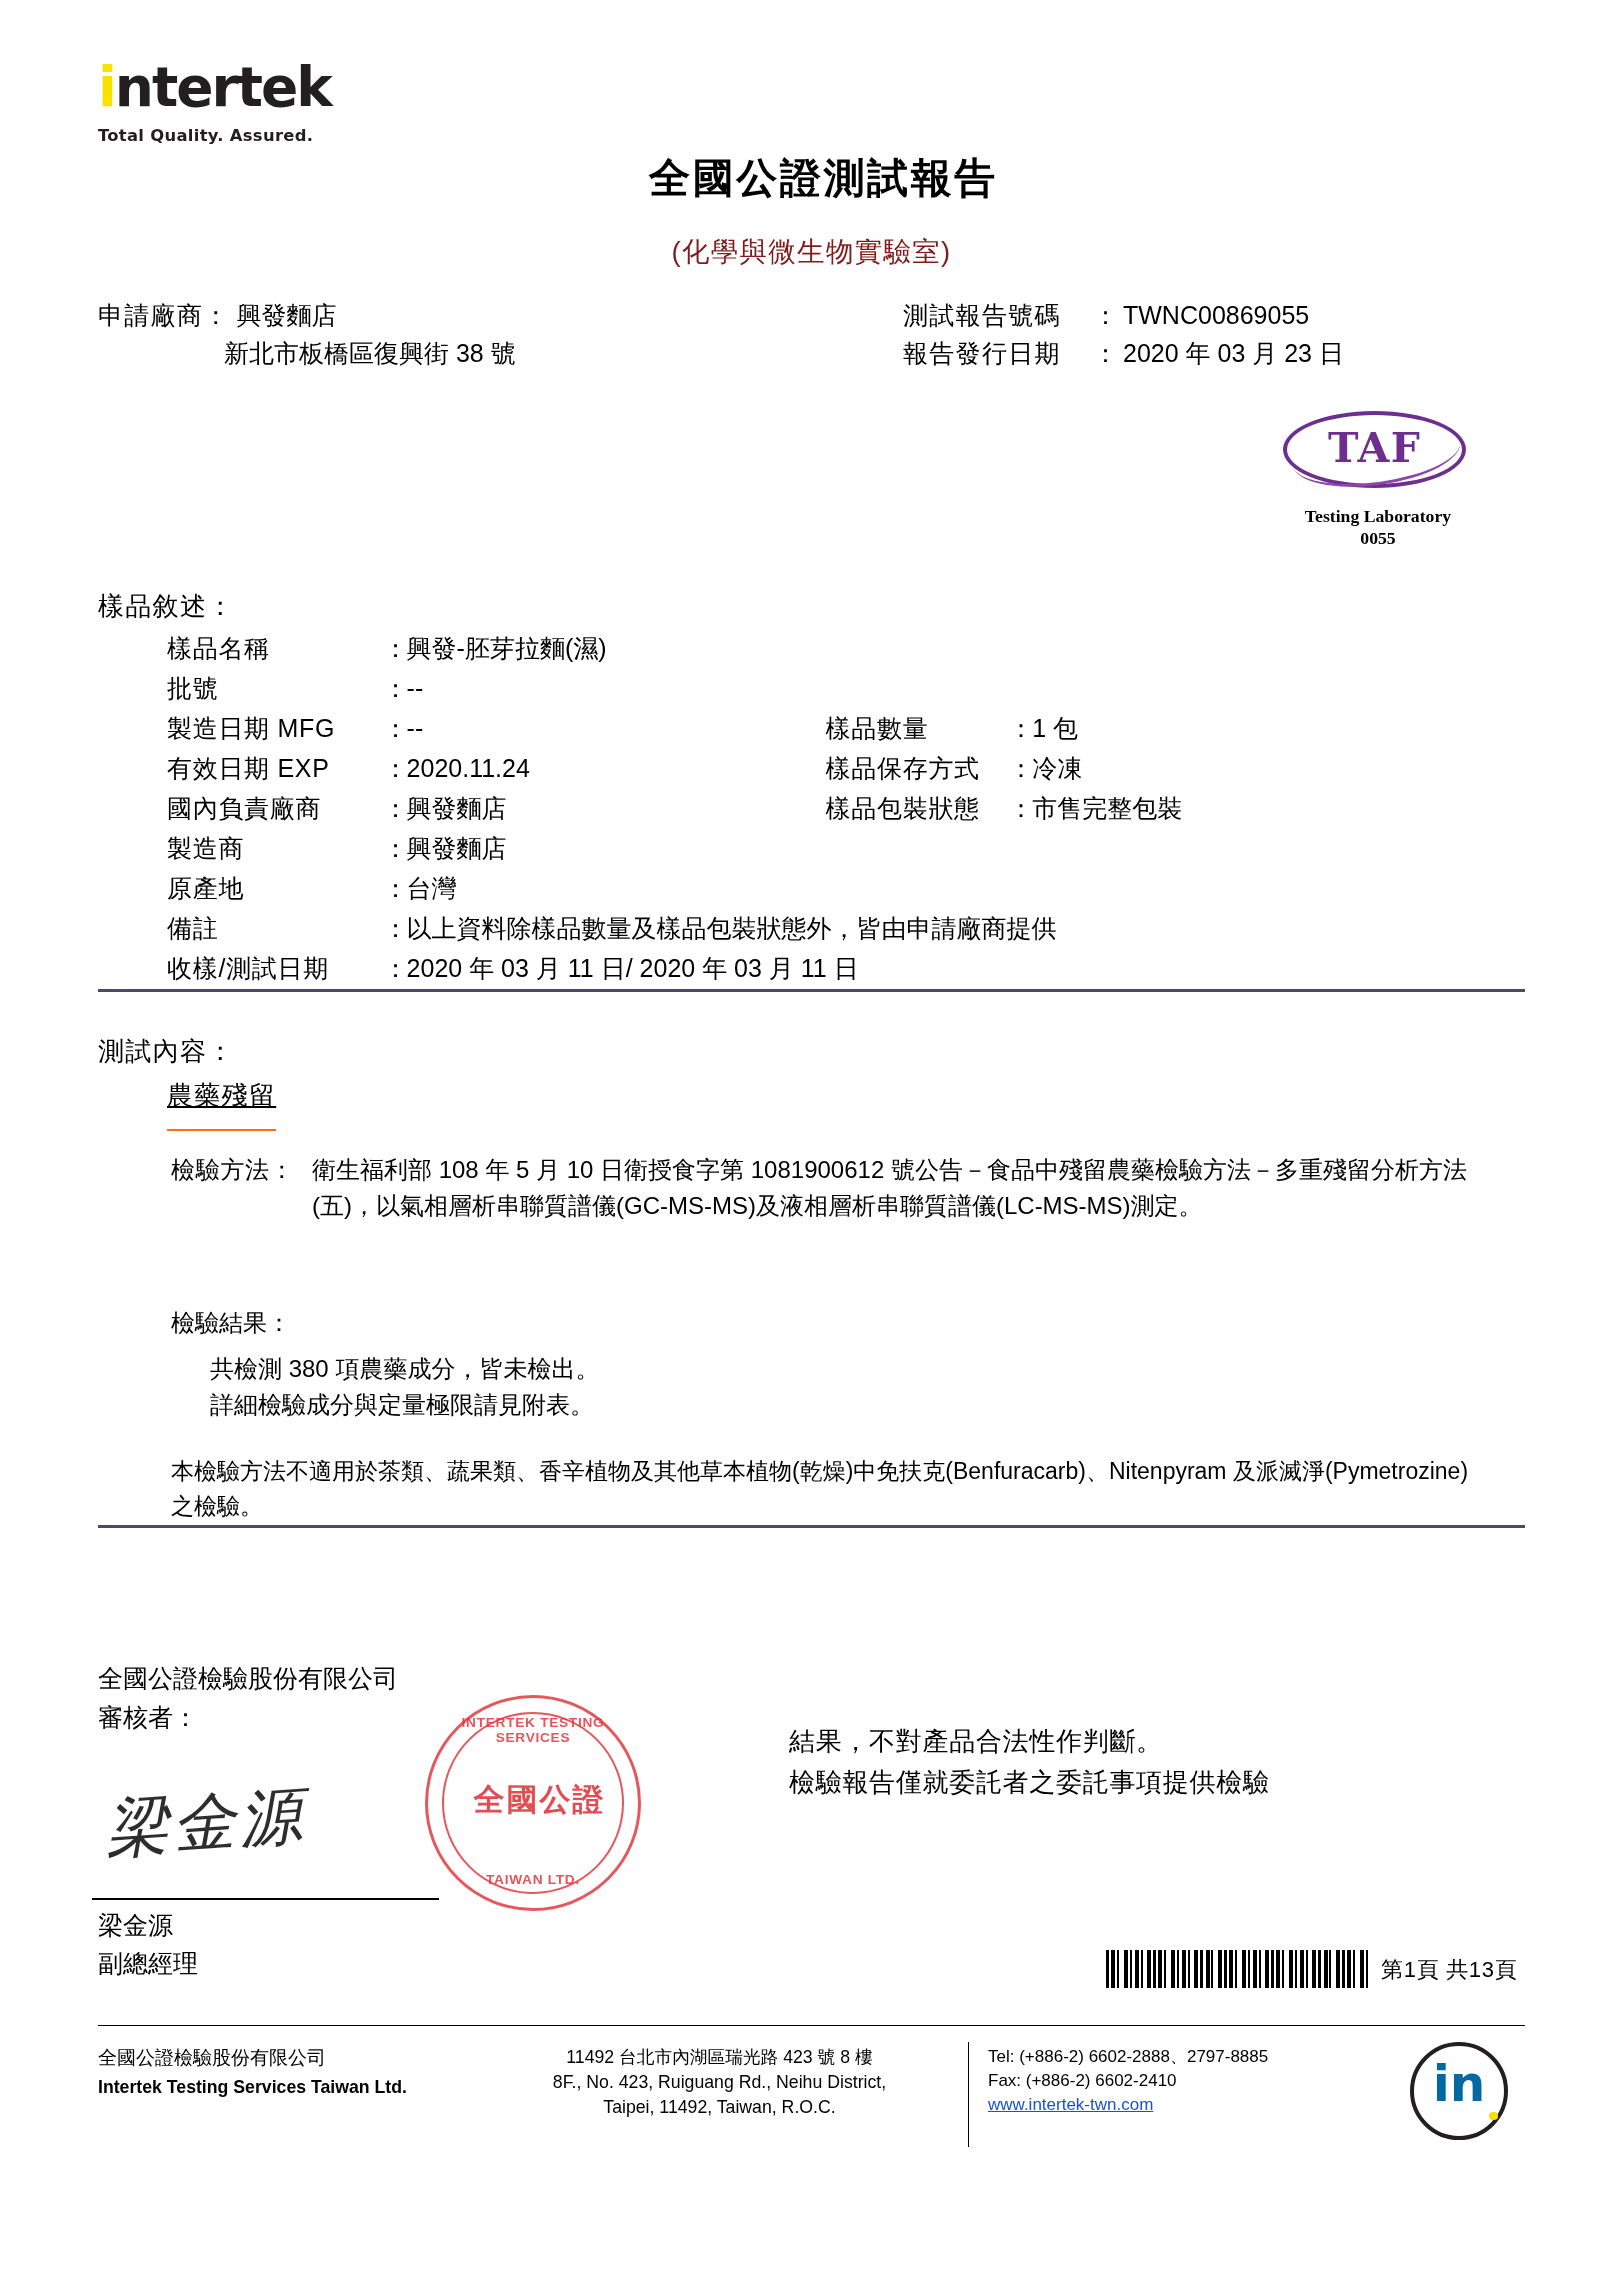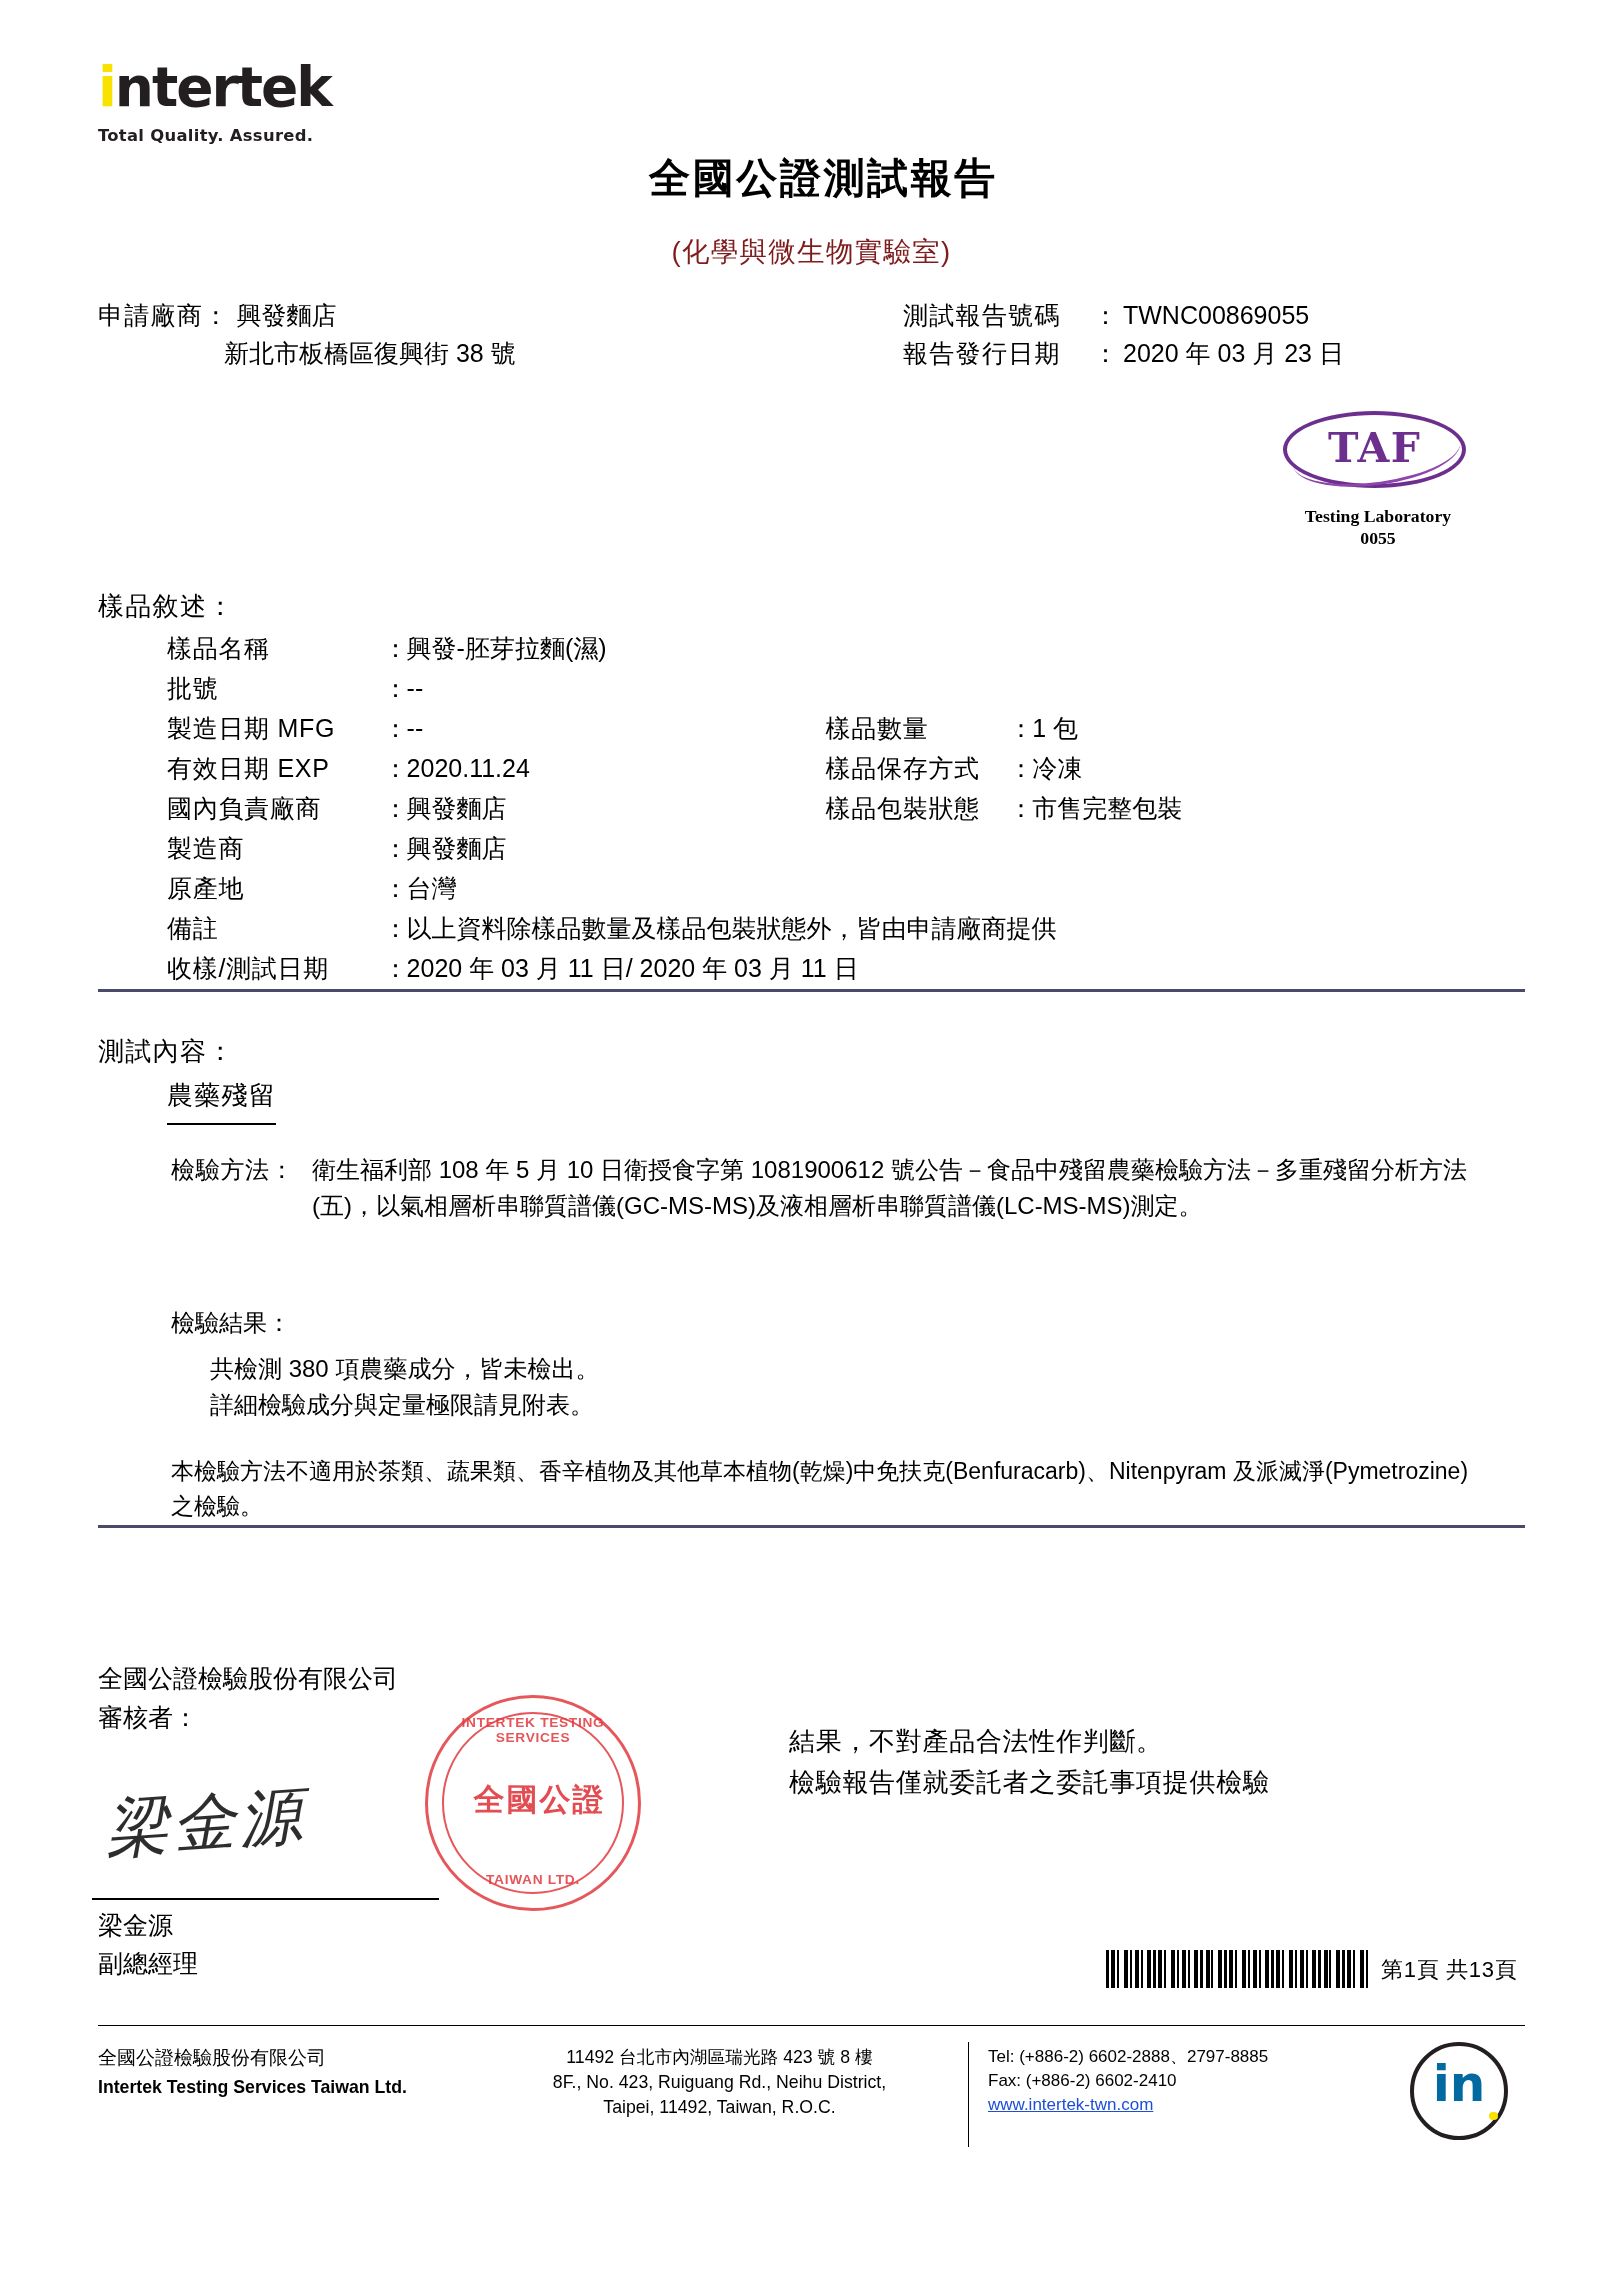--- a/index.html
+++ b/index.html
@@ -177,22 +177,23 @@
   #hr2 { top: 1525px; }
 
   
   #test-heading { left: 98px; top: 1034px; }
   .test-item {
     position: absolute;
     left: 167px;
     top: 1078px;
     font-size: 26px;
     letter-spacing: 1.3px;
-    border-bottom: 2px solid #000000;
-    padding-bottom: 10px;
+    border-bottom: 2px solid #f97316;
+    padding-bottom: 16px;
+    text-decoration: underline;
   }
 
   .method-blk {
     position: absolute;
     left: 171px;
     top: 1152px;
     width: 1309px;
     font-size: 24px;
     line-height: 1.52;
   }

